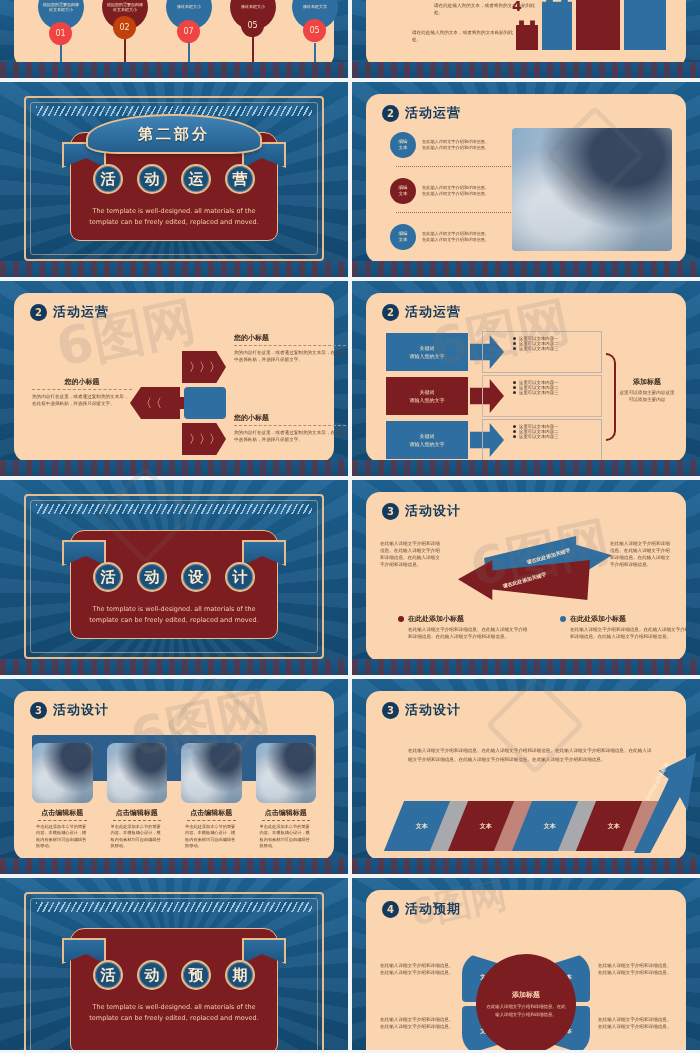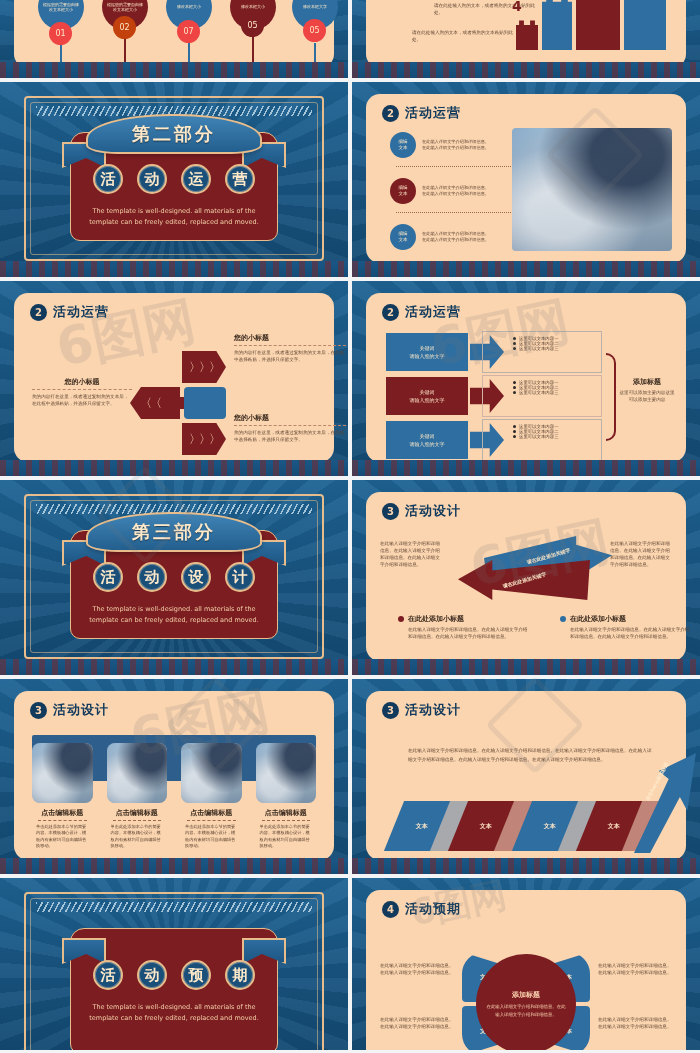--- a/index.html
+++ b/index.html
@@ -74,21 +74,21 @@
   }
   .ribbon {
     position:absolute; left:50%; transform:translateX(-50%); top:16px;
     width:176px; height:40px;
     background:linear-gradient(180deg,#3f83b5,#235f8e);
     border:2px solid #e8bd8b;
     border-radius:48% 48% 18% 18% / 62% 62% 22% 22%;
     display:flex; align-items:center; justify-content:center;
     z-index:3; box-shadow:0 2px 4px rgba(0,0,0,.25);
   }
-  .ribbon span { color:#ffe9c9; font-size:18px; font-weight:bold; letter-spacing:3px;
+  .ribbon span { color:#ffe9c9; font-size:15px; font-weight:bold; letter-spacing:3px;
                  text-shadow:0 1px 1px rgba(0,0,0,.45); }
   .tail { position:absolute; top:44px; width:44px; height:26px; z-index:2;
           background:linear-gradient(180deg,#2d6d9f,#1d5683); border:2px solid #e8bd8b; }
   .tail.l { left:50%; margin-left:-112px; clip-path:polygon(0 0,100% 0,100% 100%,55% 62%,0 100%); }
   .tail.r { left:50%; margin-left:68px;  clip-path:polygon(0 0,100% 0,100% 100%,45% 62%,0 100%); }
 
   .glyphrow { position:absolute; left:0; right:0; top:66px; display:flex;
               justify-content:center; gap:14px; z-index:4; }
   .glyph { width:30px; height:30px; border-radius:50%;
            background:#1a4f7a; border:2px solid #e8bd8b;
@@ -416,23 +416,20 @@
     <div class="stripes-bottom"></div>
   </div>
 
   <div class="slide">
     <div class="rays"></div>
     <div class="divframe">
       <div class="hatch"></div>
       <div class="redpanel"></div>
       <div class="tail l"></div>
       <div class="tail r"></div>
-      <div class="ribbon">
-            <span>第三部分</span>
-          </div>
       <div class="glyphrow">
         <div class="glyph">活</div>
         <div class="glyph">动</div>
         <div class="glyph">设</div>
         <div class="glyph">计</div>
       </div>
       <div class="divsub">The template is well-designed. all materials of the template can be freely edited, replaced and moved.</div>
     </div>
     <div class="stripes-bottom"></div>
   </div>

